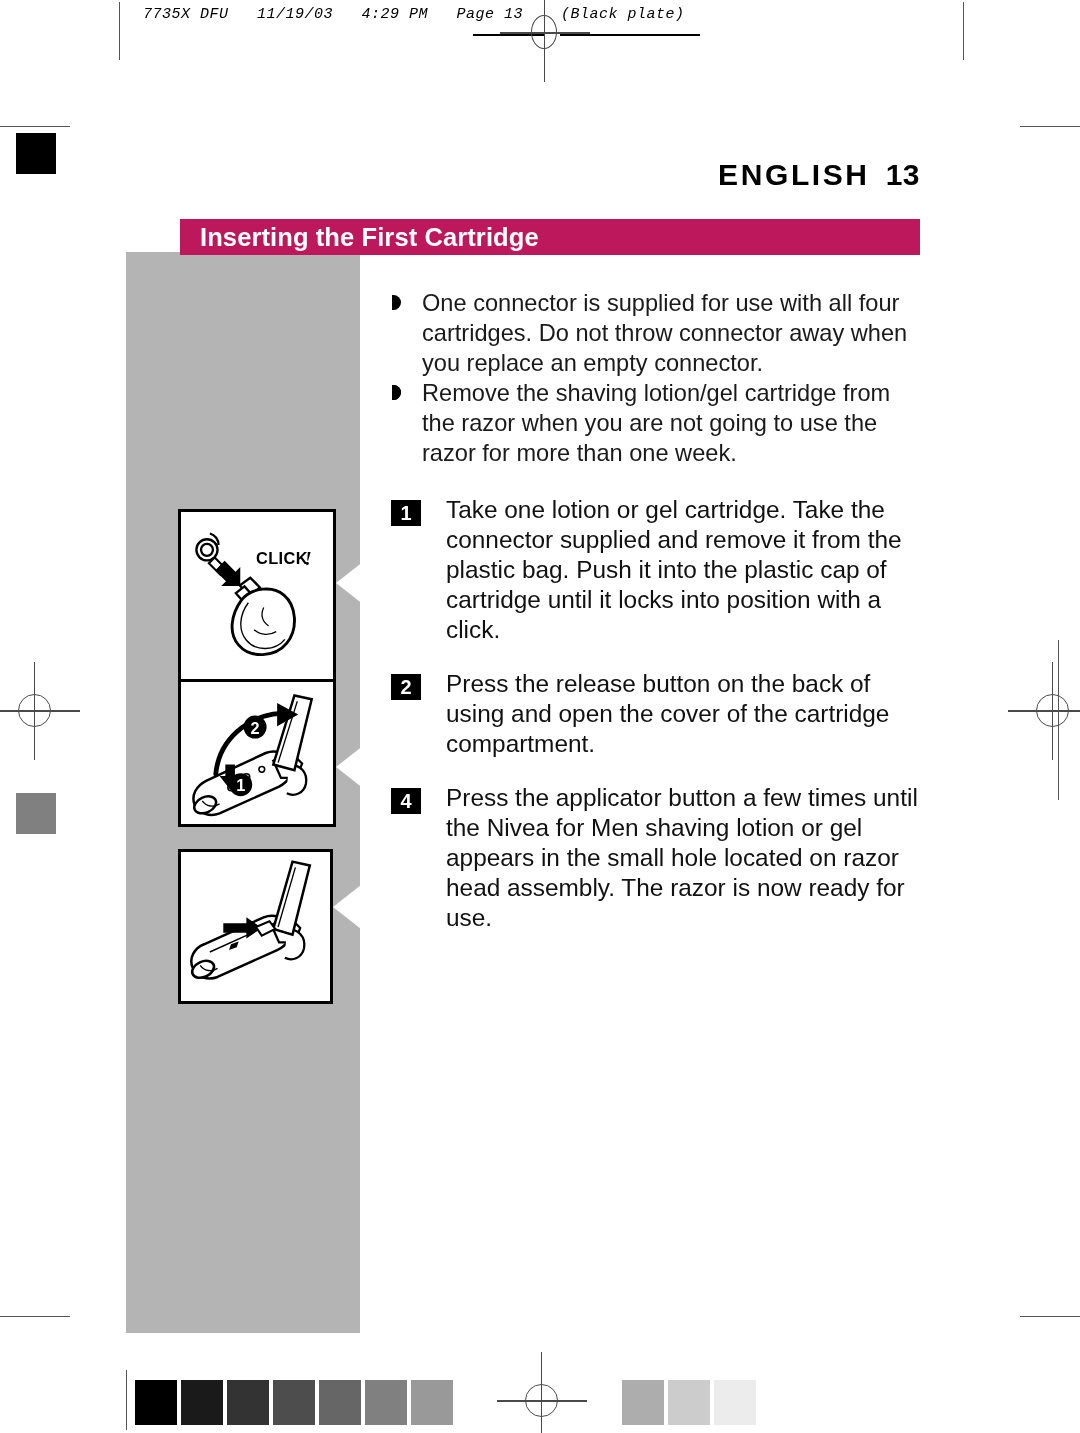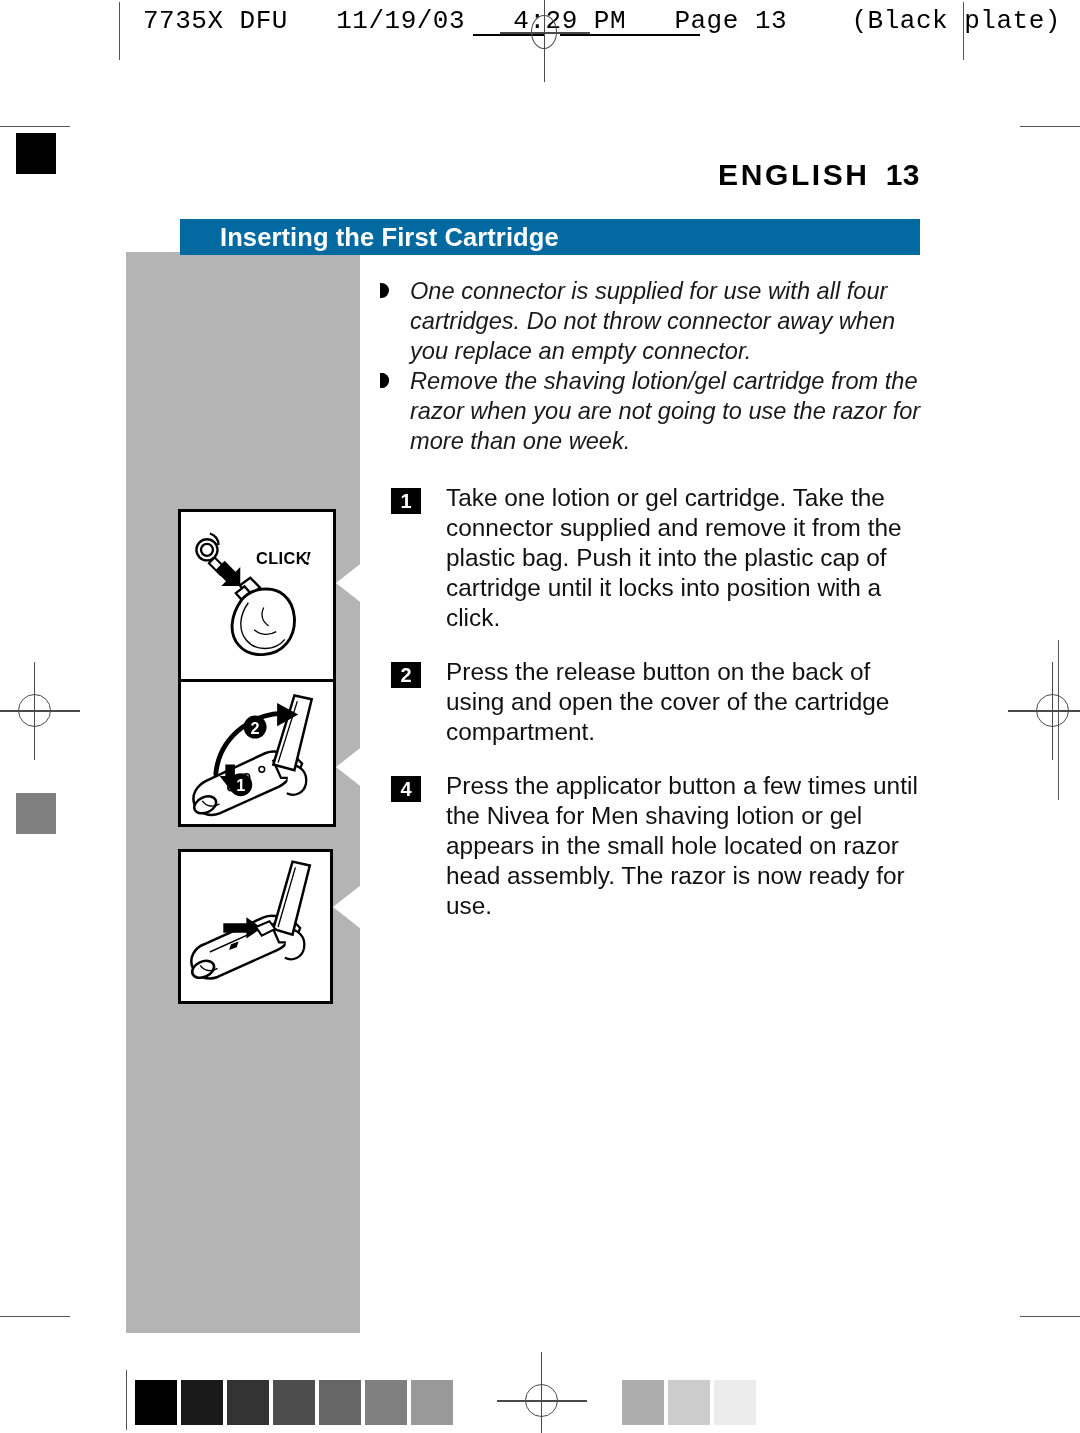--- a/index.html
+++ b/index.html
@@ -14,24 +14,25 @@
     font-family: "Liberation Sans", sans-serif;
     overflow: hidden;
   }
 
   
   .print-header {
     position: absolute;
     top: 6px;
     left: 143px;
     font-family: "Liberation Mono", monospace;
-    font-size: 26px;
+    font-size: 15px;
     letter-spacing: 0.5px;
     color: #000;
     white-space: pre;
+    font-style: italic;
   }
   .trim-v {
     position: absolute;
     width: 1px;
     background: #555;
   }
   .trim-h {
     position: absolute;
     height: 1px;
     background: #555;
@@ -115,39 +116,39 @@
     letter-spacing: 0.5px;
     margin-left: 16px;
   }
 
   .title-bar {
     position: absolute;
     left: 180px;
     top: 219px;
     width: 740px;
     height: 36px;
-    background: #0369a1;
+    background: #be185d;
     color: #fff;
     font-size: 25.5px;
     font-weight: bold;
     line-height: 36px;
-    padding-left: 40px;
+    padding-left: 20px;
     box-sizing: border-box;
     letter-spacing: 0.1px;
   }
 
   
   .text-col {
     position: absolute;
     left: 378px;
     top: 276px;
     width: 556px;
   }
 
-  .bullet-list { margin: 0; padding: 0; font-style: italic; }
+  .bullet-list { margin: 12px; padding: 0; }
   .bullet-item {
     position: relative;
     padding-left: 32px;
     font-size: 23.6px;
     line-height: 30px;
     color: #1a1a1a;
     margin-bottom: 0px;
   }
   .bullet-glyph {
     position: absolute;

